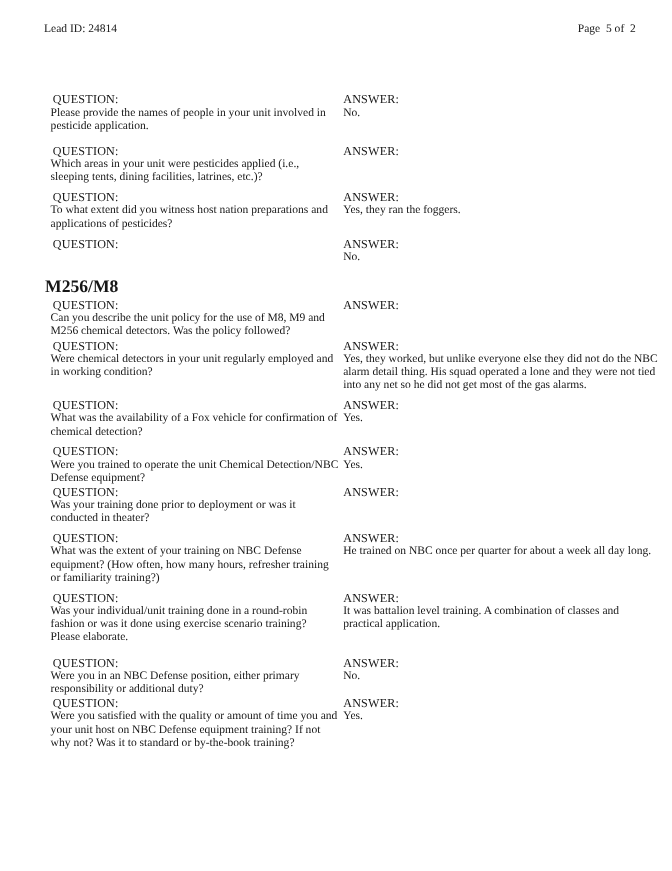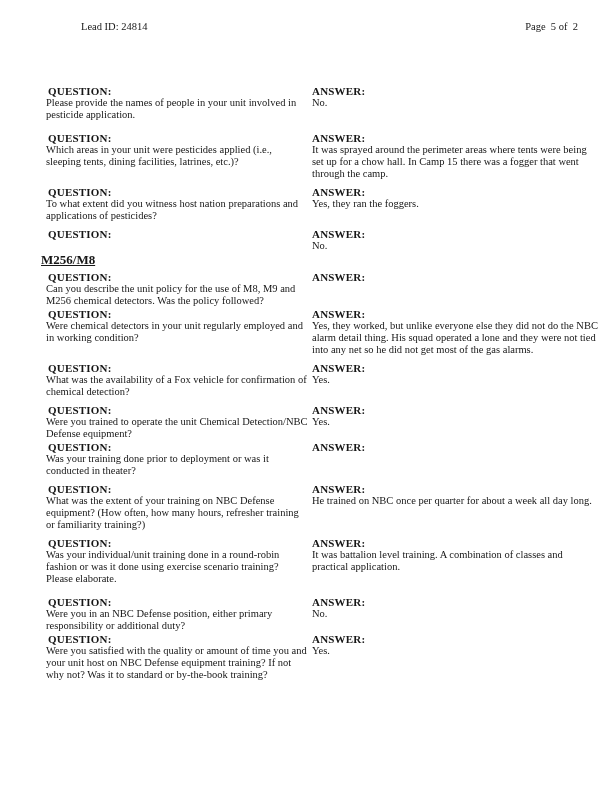--- a/index.html
+++ b/index.html
@@ -8,48 +8,47 @@
     background:#ffffff;
     font-family:"Liberation Serif", serif;
     color:#161616;
     position:relative;
     -webkit-font-smoothing:antialiased;
   }
   .page { position:absolute; inset:0; background:#fff; overflow:hidden; }
 
   .header-left {
     position:absolute; top:21px; left:40px;
-    font-size:10.5px; line-height:12px; white-space:pre;margin-left:41px;
+    font-size:10.5px; line-height:12px; white-space:pre;
   }
   .header-right {
     position:absolute; top:21px; right:33px;
     font-size:10.5px; line-height:12px; white-space:pre;
   }
 
   .content { position:absolute; top:85px; left:41px; width:561px; }
 
   .row { display:grid; grid-template-columns:271px 1fr; margin-bottom:6px; }
   .row.tight { margin-bottom:1px; }
   .row.loose { margin-bottom:11px; }
 
   .q-label, .a-label {
-    font-weight:bold; font-size:11px; line-height:12px;
+    font-weight:normal; font-size:11px; line-height:12px;
     letter-spacing:0.2px;
   }
   .q-label { padding-left:7px; }
   .q-text {
     padding-left:5px; font-size:10.5px; line-height:12px;
     max-width:262px;
   }
   .a-text { font-size:10.5px; line-height:12px; max-width:286px; }
 
   .section-header {
-    font-weight:bold; font-size:13px; line-height:13px;
-    margin:1px 0 5px 0;
-    text-decoration:underline;
+    font-weight:bold; font-size:16px; line-height:13px;
+    margin:14px 0 5px 0;
   }
 </style>
 </head>
 <body>
 
 <div class="page">
 
   <div class="header-left">Lead ID: 24814</div>
   <div class="header-right">Page  5 of  2</div>
 
@@ -66,21 +65,20 @@
       </div>
     </div>
 
     <div class="row">
       <div class="q-cell">
         <div class="q-label">QUESTION:</div>
         <div class="q-text">Which areas in your unit were pesticides applied (i.e., sleeping tents, dining facilities, latrines, etc.)?</div>
       </div>
       <div class="a-cell">
         <div class="a-label">ANSWER:</div>
-        <div class="a-text">It was sprayed around the perimeter areas where tents were being set up for a chow hall.  In Camp 15 there was a fogger that went through the camp.</div>
       </div>
     </div>
 
     <div class="row">
       <div class="q-cell">
         <div class="q-label">QUESTION:</div>
         <div class="q-text">To what extent did you witness host nation preparations and applications of pesticides?</div>
       </div>
       <div class="a-cell">
         <div class="a-label">ANSWER:</div>

